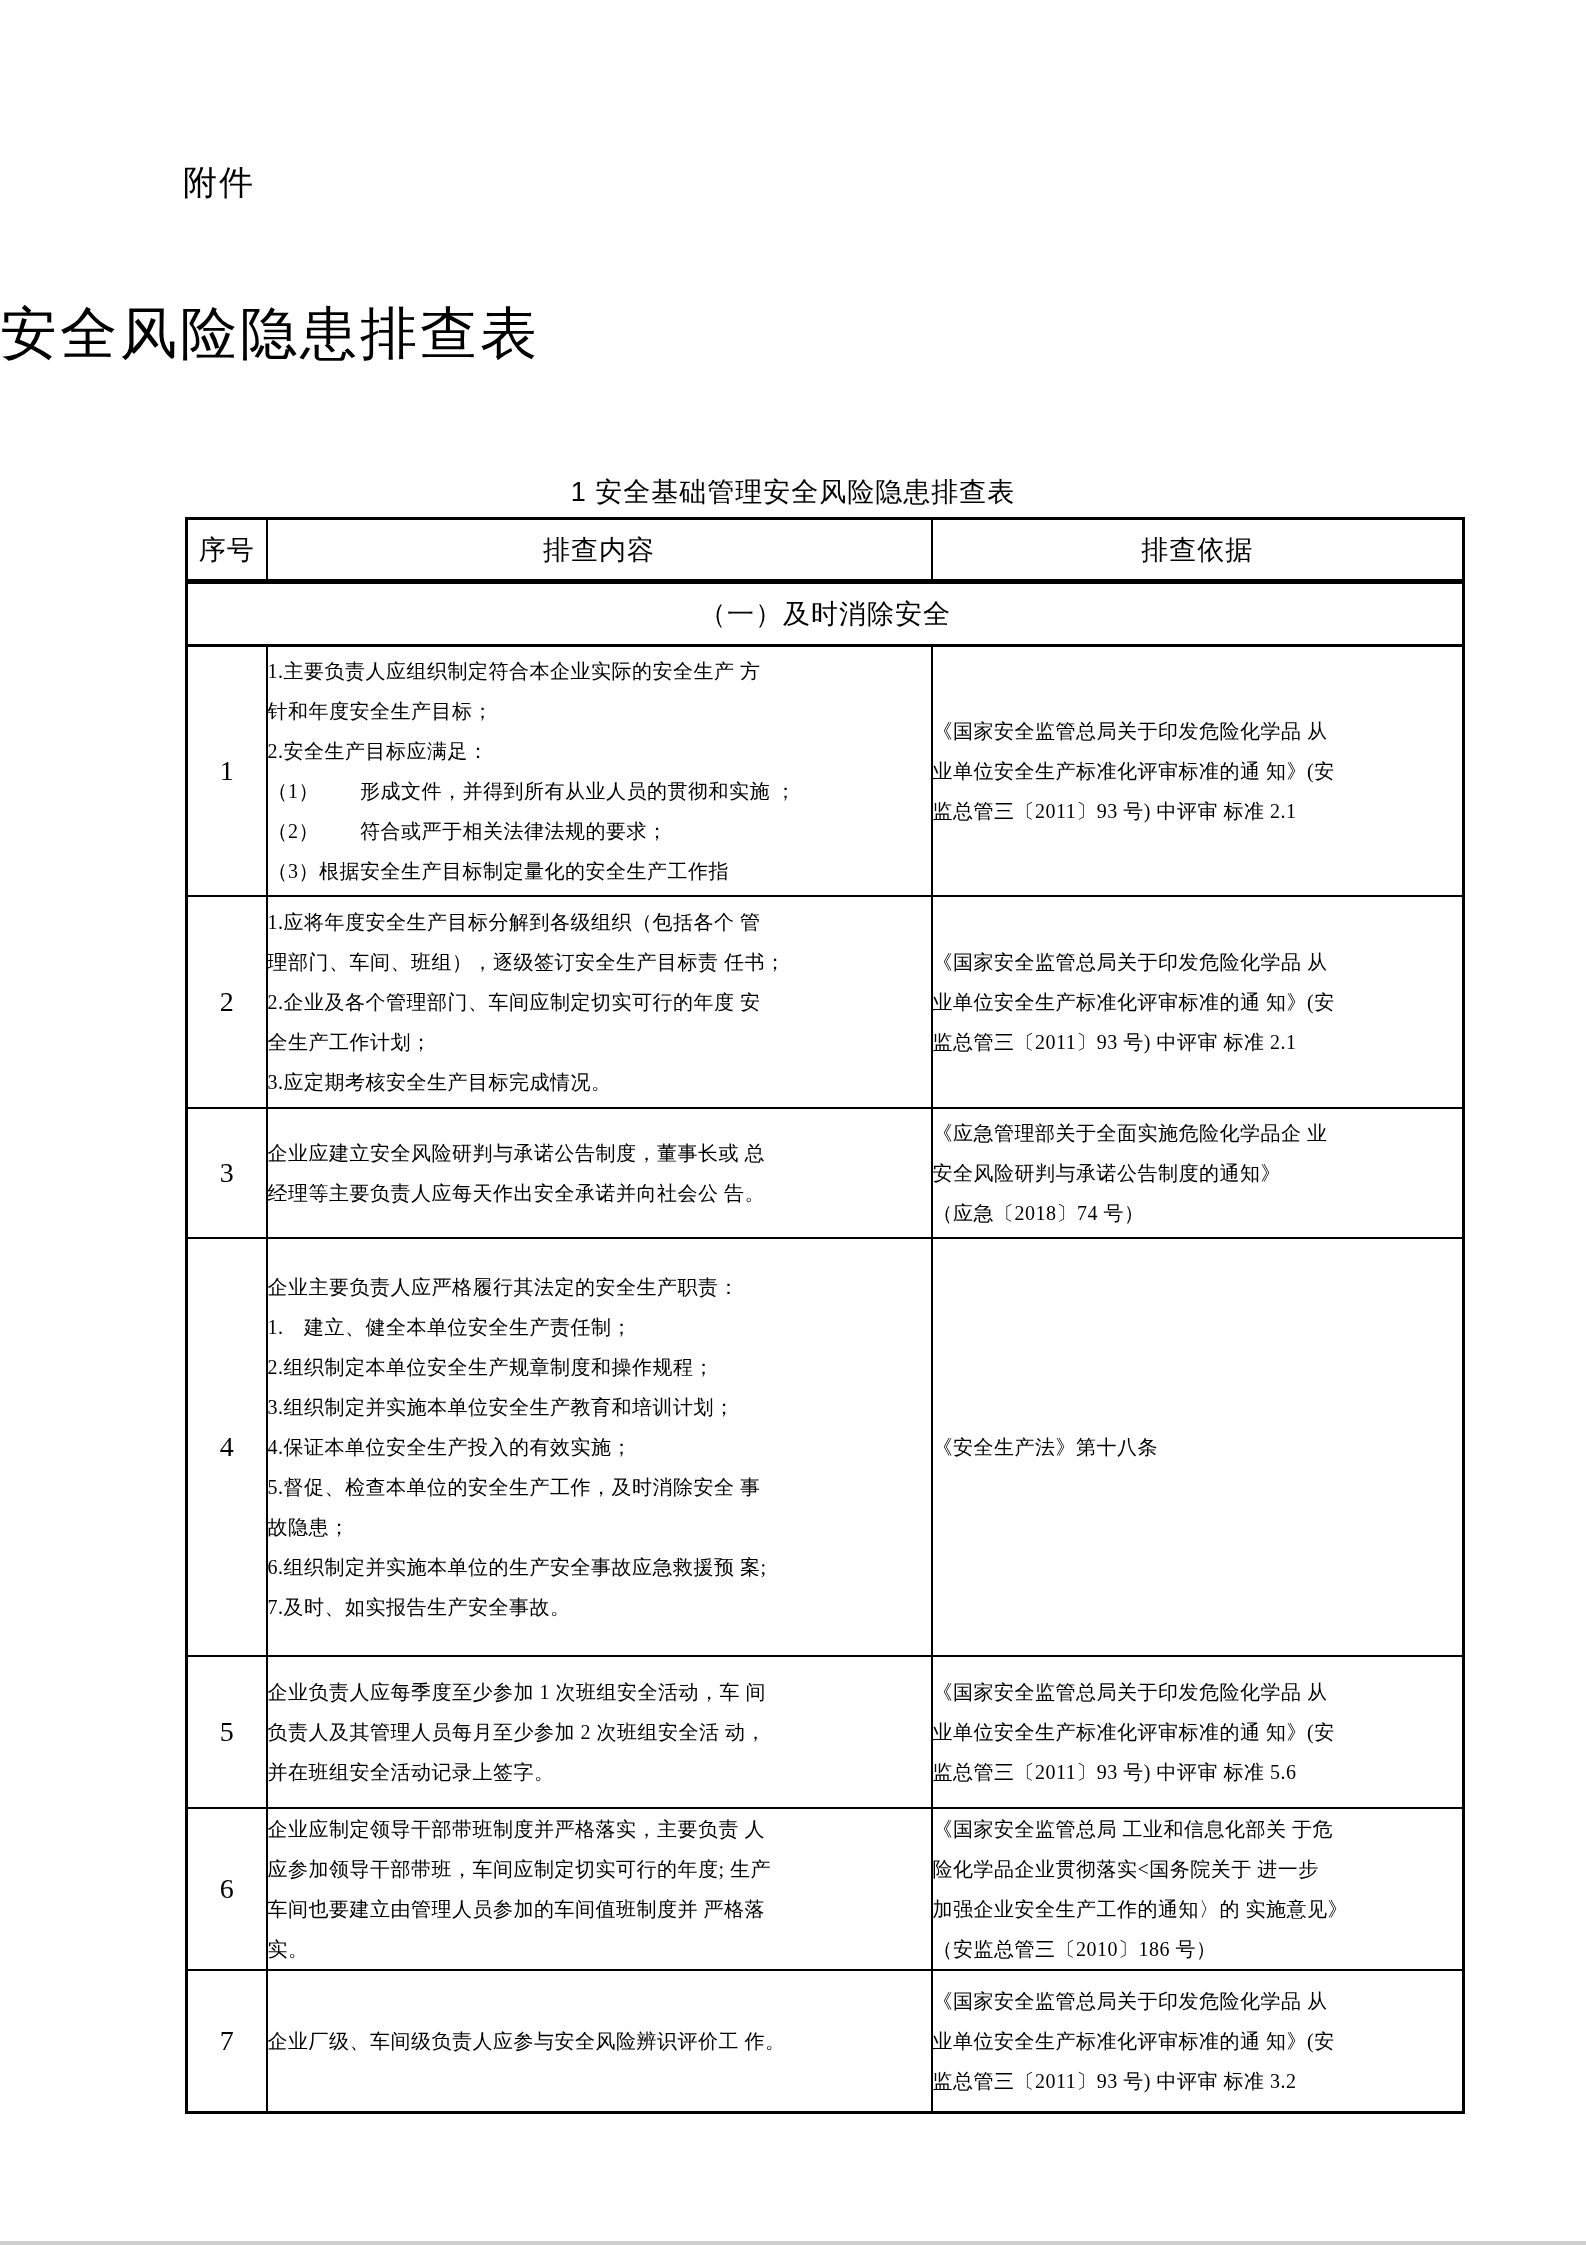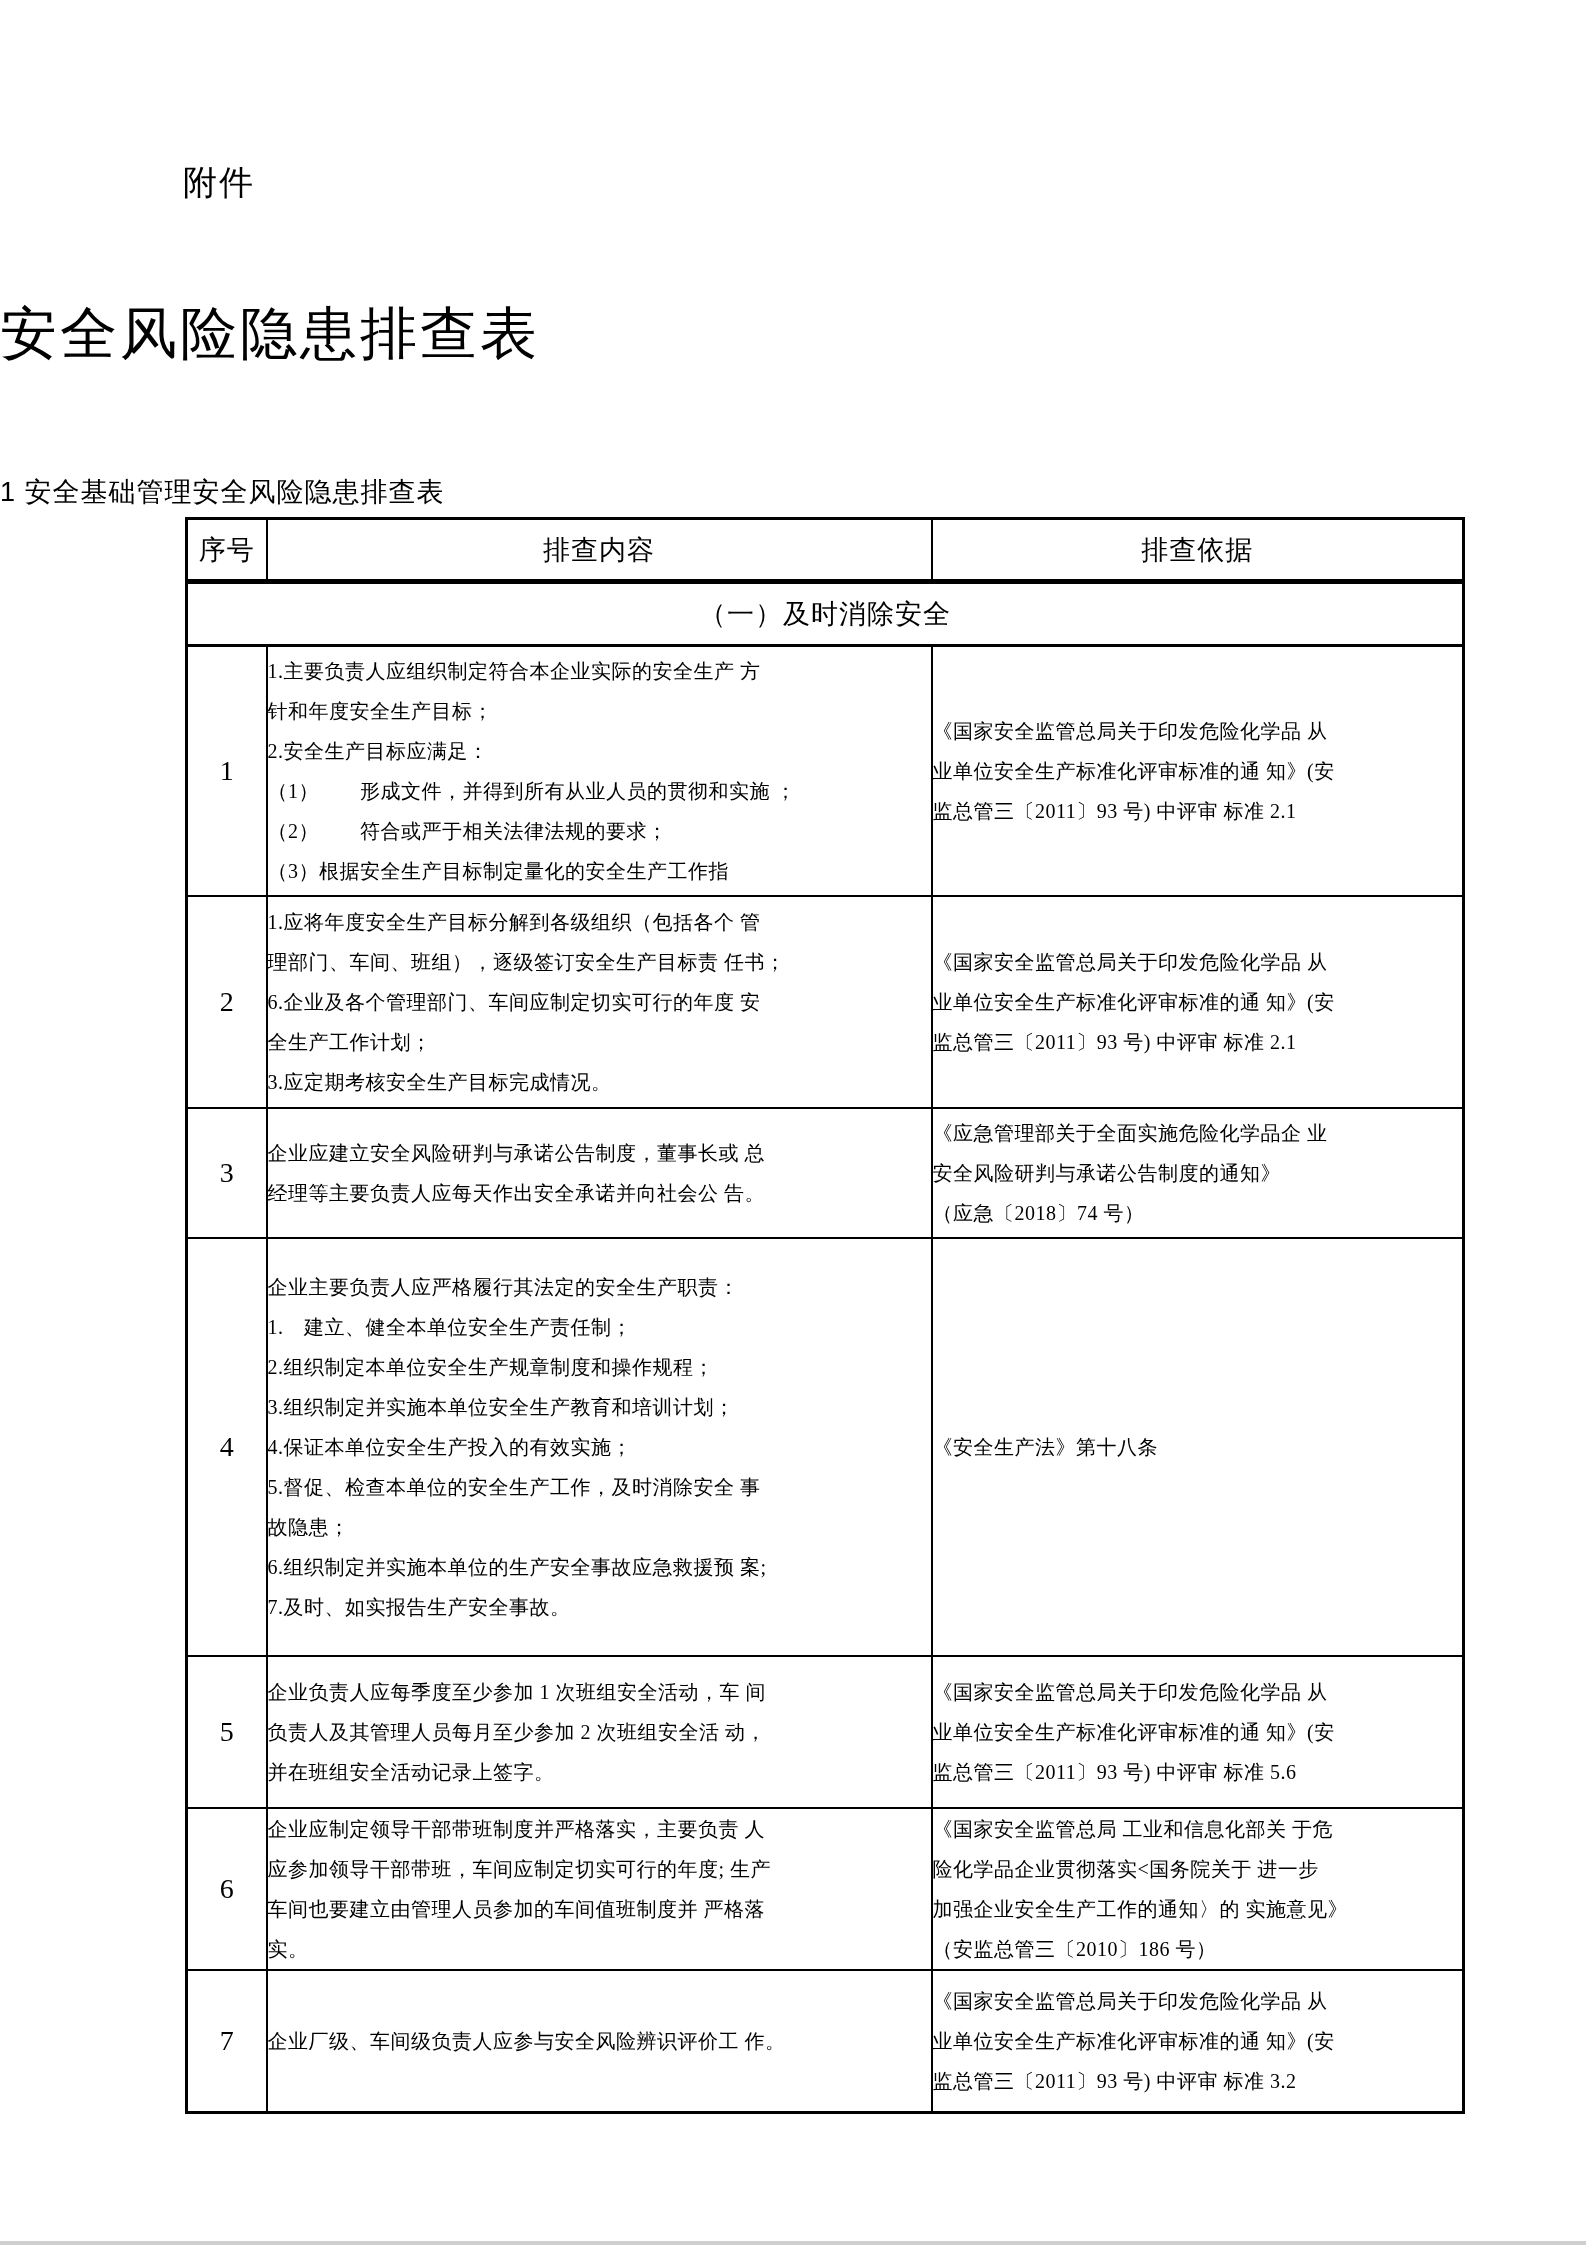--- a/index.html
+++ b/index.html
@@ -25,20 +25,21 @@
     width:1586px;
     text-align:left;
     font-family:"Liberation Sans","DejaVu Sans",sans-serif;
     font-size:57px;
     letter-spacing:3px;
   }
   .table-caption{
     position:absolute;
     left:0; top:474px;
     width:1586px;
+    text-align:center;
     font-family:"Liberation Sans","DejaVu Sans",sans-serif;
     font-size:27px;
     letter-spacing:1px;
   }
   table.inspection{
     position:absolute;
     left:185px; top:517px;
     width:1277px;
     border-collapse:collapse;
     table-layout:fixed;
@@ -128,21 +129,21 @@
 （2）　　符合或严于相关法律法规的要求；
 （3）根据安全生产目标制定量化的安全生产工作指</td>
         <td class="basis">《国家安全监管总局关于印发危险化学品 从
 业单位安全生产标准化评审标准的通 知》(安
 监总管三〔2011〕93 号) 中评审 标准 2.1</td>
       </tr>
       <tr class="r2">
         <td class="no">2</td>
         <td class="content">1.应将年度安全生产目标分解到各级组织（包括各个 管
 理部门、车间、班组），逐级签订安全生产目标责 任书；
-6.企业及各个管理部门、车间应制定切实可行的年度 安
+2.企业及各个管理部门、车间应制定切实可行的年度 安
 全生产工作计划；
 3.应定期考核安全生产目标完成情况。</td>
         <td class="basis">《国家安全监管总局关于印发危险化学品 从
 业单位安全生产标准化评审标准的通 知》(安
 监总管三〔2011〕93 号) 中评审 标准 2.1</td>
       </tr>
       <tr class="r3">
         <td class="no">3</td>
         <td class="content">企业应建立安全风险研判与承诺公告制度，董事长或 总
 经理等主要负责人应每天作出安全承诺并向社会公 告。</td>

